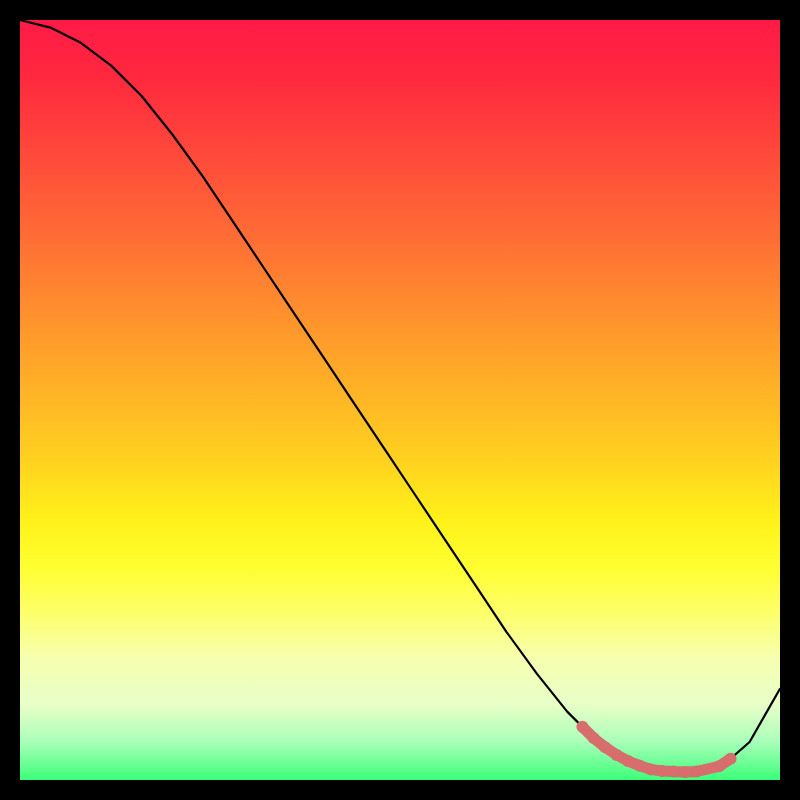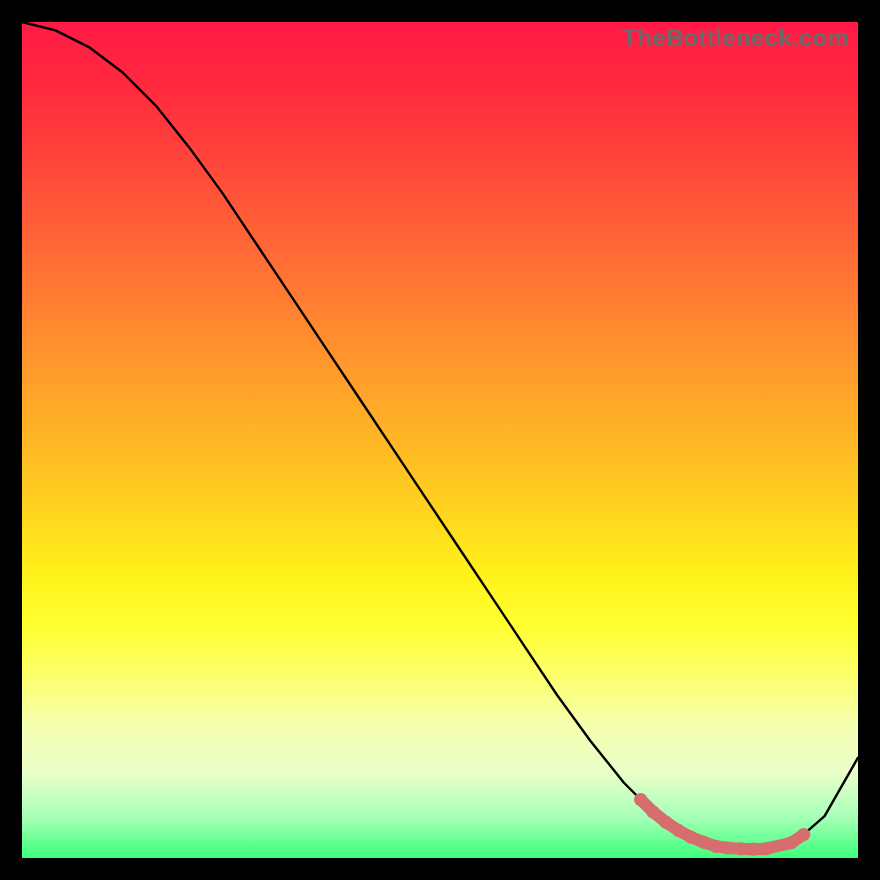--- a/index.html
+++ b/index.html
@@ -81,21 +81,20 @@
     width: 1px; height: 1px;
     overflow: hidden;
     clip: rect(0 0 0 0);
   }
 </style>
 </head>
 <body>
 
 <div class="wrap">
   <div class="plot">
-    <div class="watermark">TheBottleneck.com</div>
 
     <svg class="curve" viewBox="0 0 760 760">
 
       <path id="curvePath" class="curve-path" d="M0.0 0.0 L30.4 7.6 L60.8 22.8 L91.2 45.6 L121.6 76.0 L152.0 114.0 L182.4 155.8 L212.8 201.4 L243.2 247.0 L273.6 292.6 L304.0 338.2 L334.4 383.8 L364.8 429.4 L395.2 475.0 L425.6 520.6 L456.0 566.2 L486.4 611.8 L516.8 653.6 L547.2 691.6 L577.6 722.0 L608.0 741.0 L638.4 750.9 L668.8 752.4 L699.2 748.6 L729.6 722.0 L760.0 668.8"></path>
 
       <g id="markerGroup">
           <path d="M562.4 706.8 L573.8 718.2 L585.2 727.3 L596.6 734.9 L608.0 741.0 L619.4 745.6 L630.8 749.4 L642.2 750.9 L653.6 751.6 L665.0 752.0 L676.4 751.6 L699.2 746.3 L710.6 738.7" class="seg"></path>
           <circle cx="562.4" cy="706.8" r="6" class="dot"></circle>
           <circle cx="573.8" cy="718.2" r="6" class="dot"></circle>
           <circle cx="585.2" cy="727.3" r="6" class="dot"></circle>

